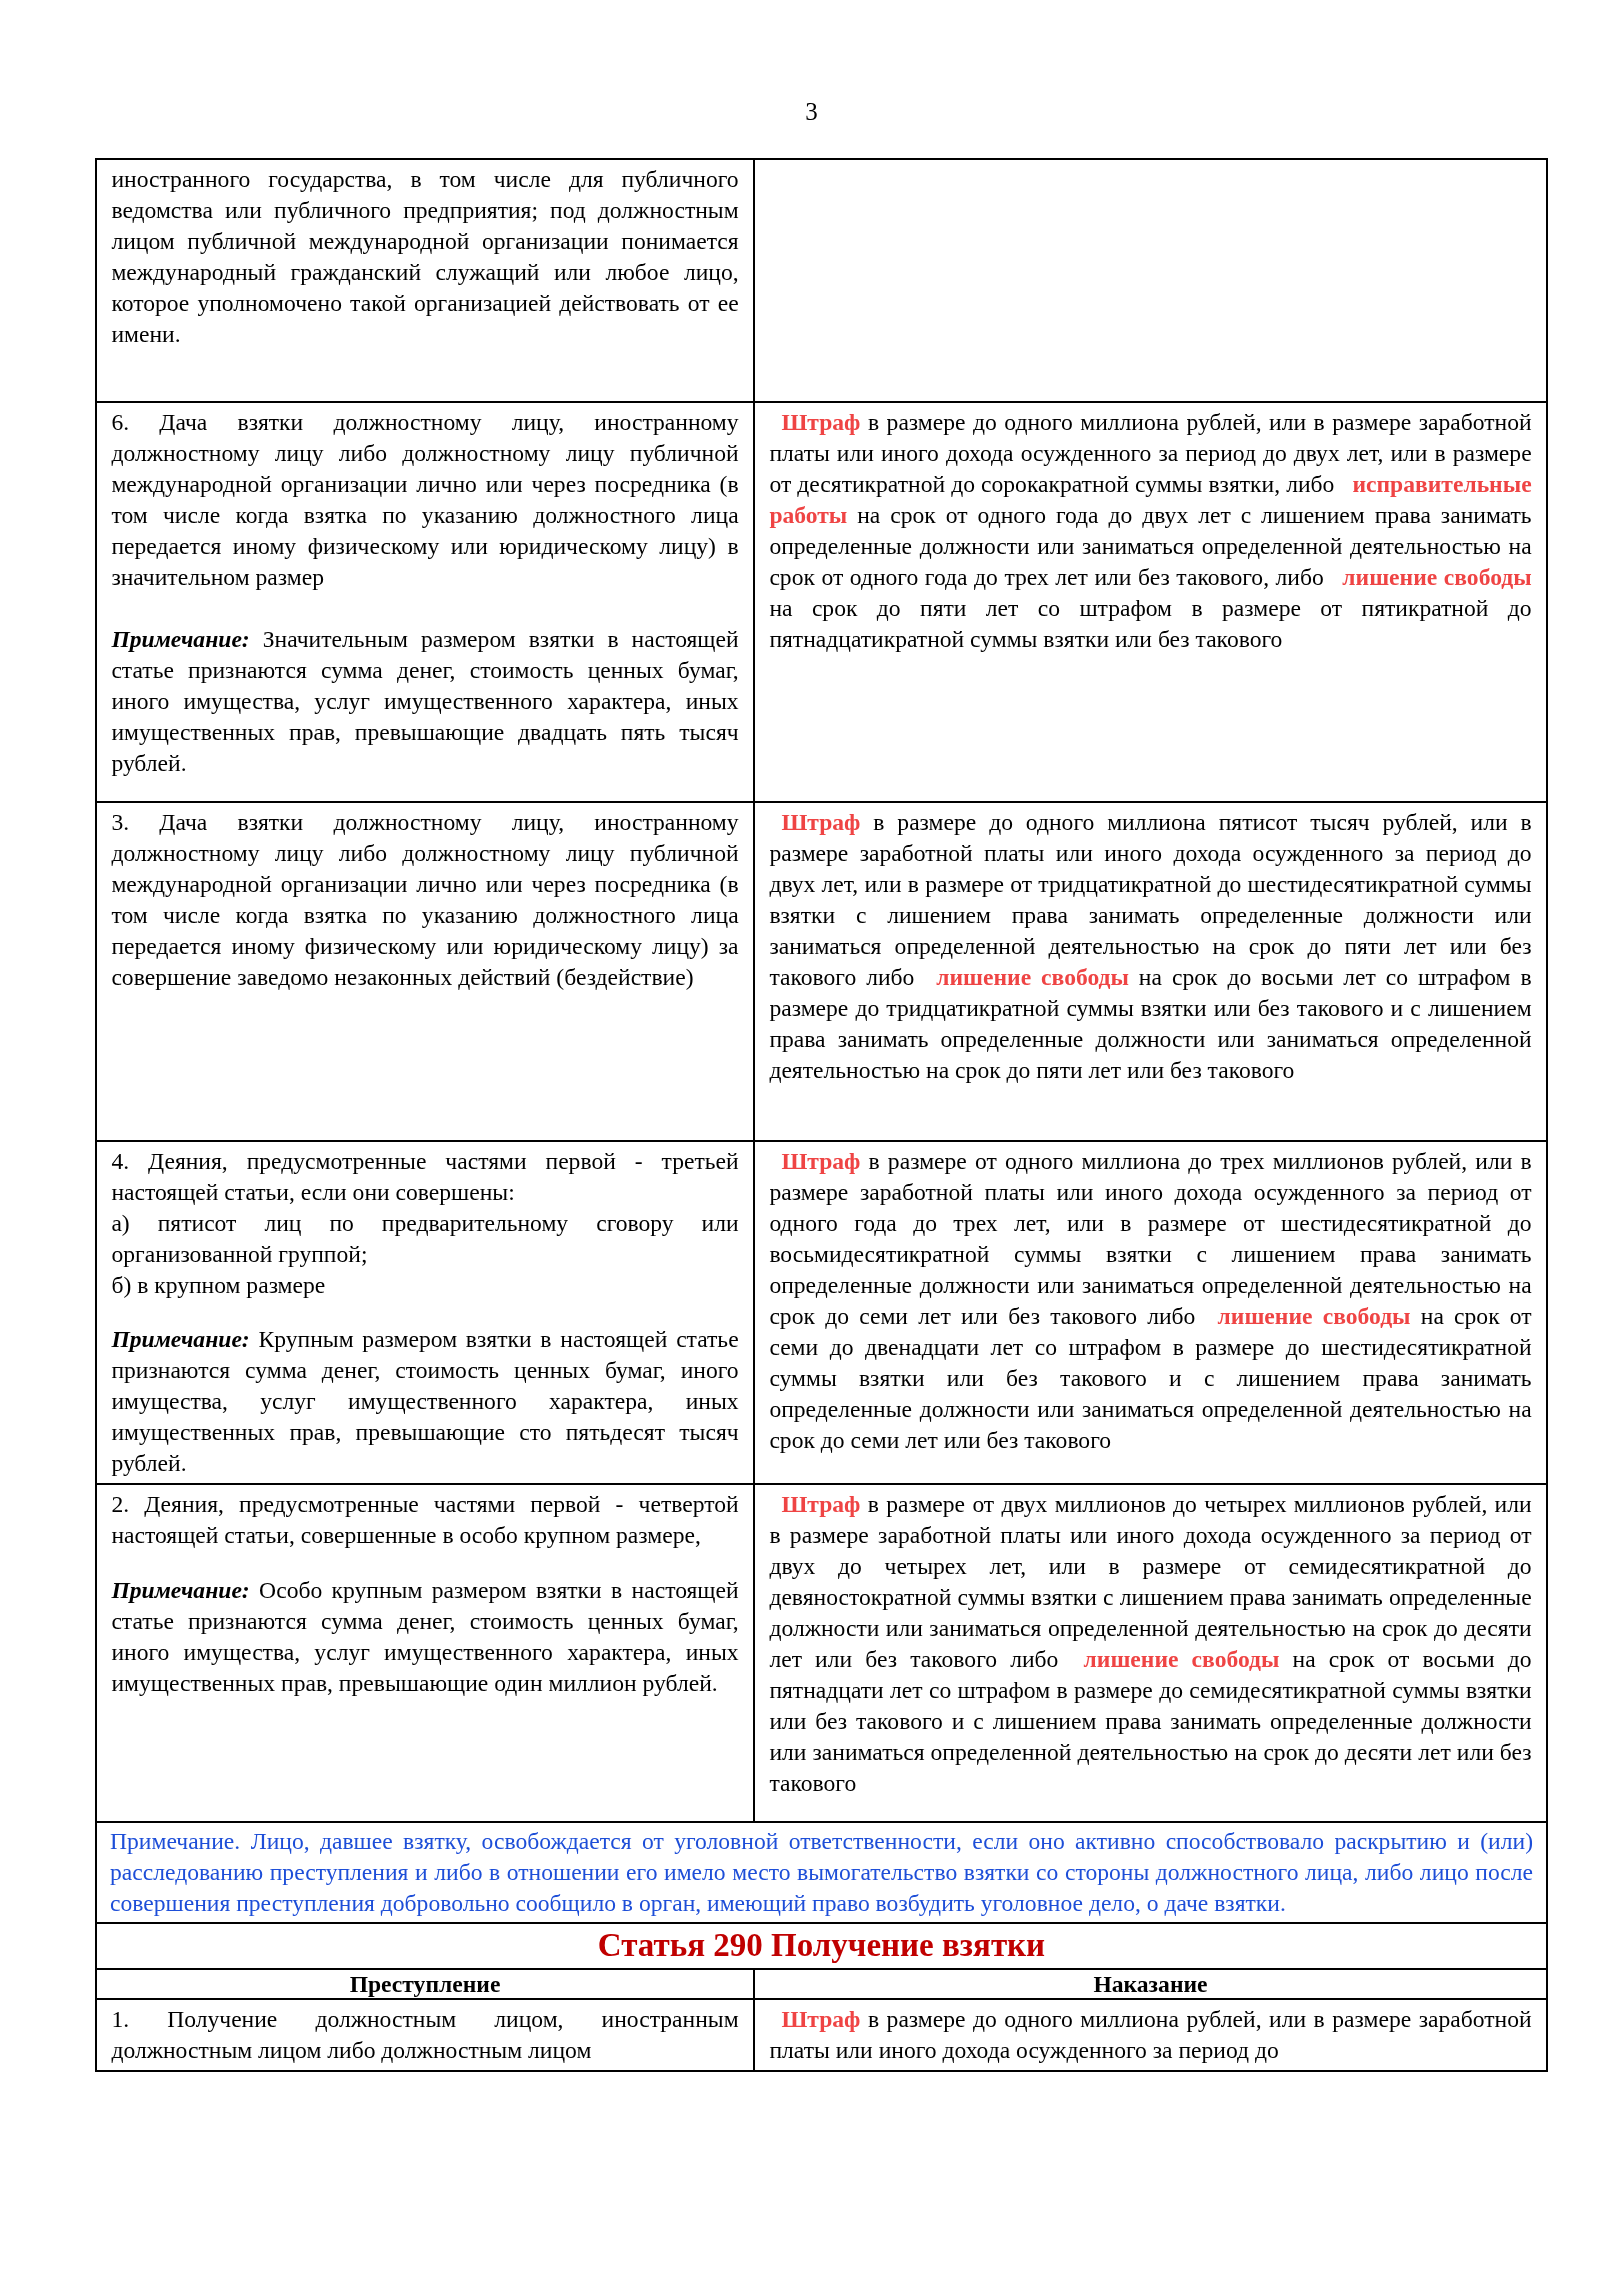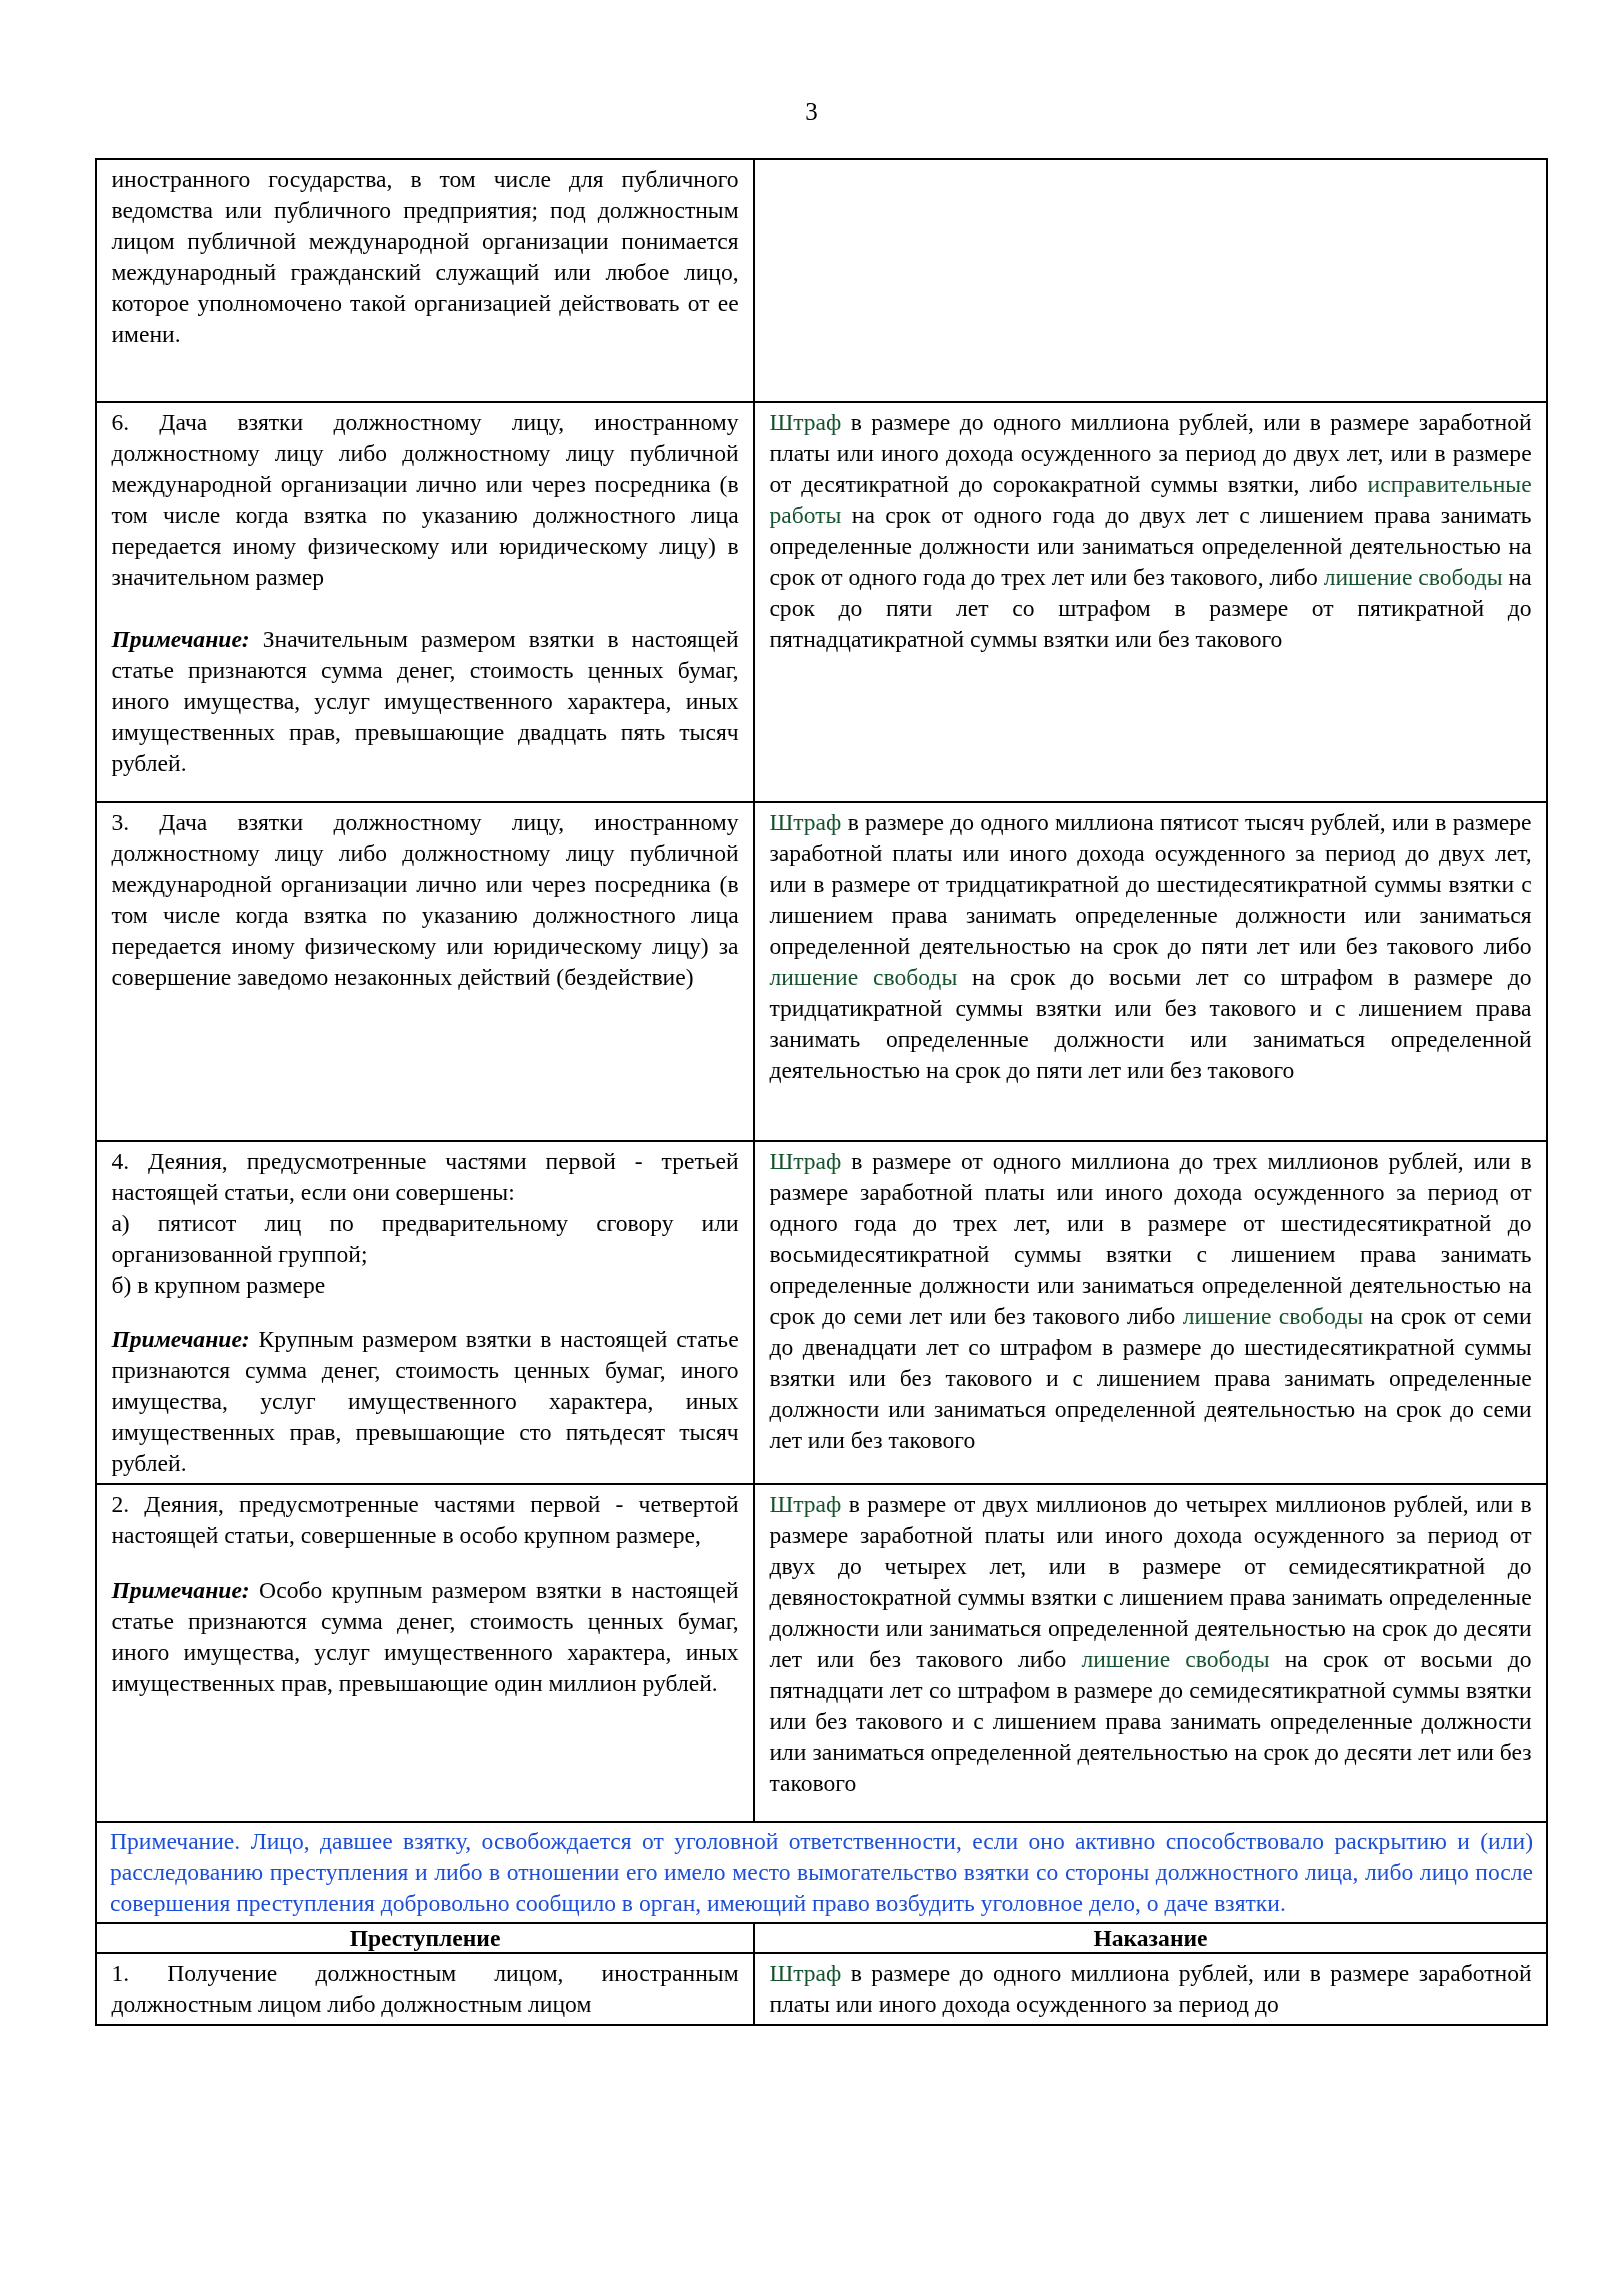--- a/index.html
+++ b/index.html
@@ -6,21 +6,21 @@
   body { width: 1623px; height: 2295px; position: relative; font-family: "Liberation Serif", "DejaVu Serif", serif; color: #000; }
   .page-number { position: absolute; top: 98px; left: 0; width: 1623px; text-align: center; font-size: 25px; }
   table.law { position: absolute; top: 158px; left: 95px; width: 1451px; border-collapse: collapse; table-layout: fixed; }
   table.law td { border: 2.6px solid #000; vertical-align: top; font-size: 23.6px; line-height: 31px; padding: 3.9px 14.4px 3.9px 14.4px; }
   col.c1 { width: 658px; }
   col.c2 { width: 793px; }
   .just { text-align: justify; }
   .p { margin: 0; }
   .gap { height: 31px; }
   .note-label { font-weight: bold; font-style: italic; }
-  .kw { color: #14532d; font-weight: normal; }
+  .kw { color: #ef4444; font-weight: bold; margin-left: 12px; }
   .green-note { color: #1d4ed8; font-weight: normal; text-align: justify; font-size: 23px; line-height: 31px; padding: 2.6px 13px !important; }
   .article-title { text-align: center; color: #c00000; font-weight: bold; font-size: 33px !important; line-height: 39px !important; padding: 2.6px !important; }
   .col-head { text-align: center; font-weight: bold; line-height: 26px !important; padding: 1.3px !important; }
   .r1 { height: 243px; }
   .r2 { height: 400px; }
   .r3 { height: 339px; }
   .r4 { height: 299px; padding-left: 48px; }
   .r5 { height: 338px; }
 </style>
 </head>
@@ -83,20 +83,23 @@
       </td>
       <td class="just">
         <p class="p"><span class="kw">Штраф</span><span> в размере от двух миллионов до четырех миллионов рублей, или в размере заработной платы или иного дохода осужденного за период от двух до четырех лет, или в размере от семидесятикратной до девяностократной суммы взятки с лишением права занимать определенные должности или заниматься определенной деятельностью на срок до десяти лет или без такового либо </span><span class="kw">лишение свободы</span><span> на срок от восьми до пятнадцати лет со штрафом в размере до семидесятикратной суммы взятки или без такового и с лишением права занимать определенные должности или заниматься определенной деятельностью на срок до десяти лет или без такового</span></p>
       </td>
     </tr>
 
     <tr>
       <td colspan="2" class="green-note">Примечание. Лицо, давшее взятку, освобождается от уголовной ответственности, если оно активно способствовало раскрытию и (или) расследованию преступления и либо в отношении его имело место вымогательство взятки со стороны должностного лица, либо лицо после совершения преступления добровольно сообщило в орган, имеющий право возбудить уголовное дело, о даче взятки.</td>
     </tr>
 
+    <tr>
+      <td colspan="2" class="article-title">Статья 290 Получение взятки</td>
+    </tr>
 
     <tr>
       <td class="col-head">Преступление</td>
       <td class="col-head">Наказание</td>
     </tr>
 
     <tr style="height:65px">
       <td class="just">
         <p class="p">1. Получение должностным лицом, иностранным должностным лицом либо должностным лицом</p>
       </td>

